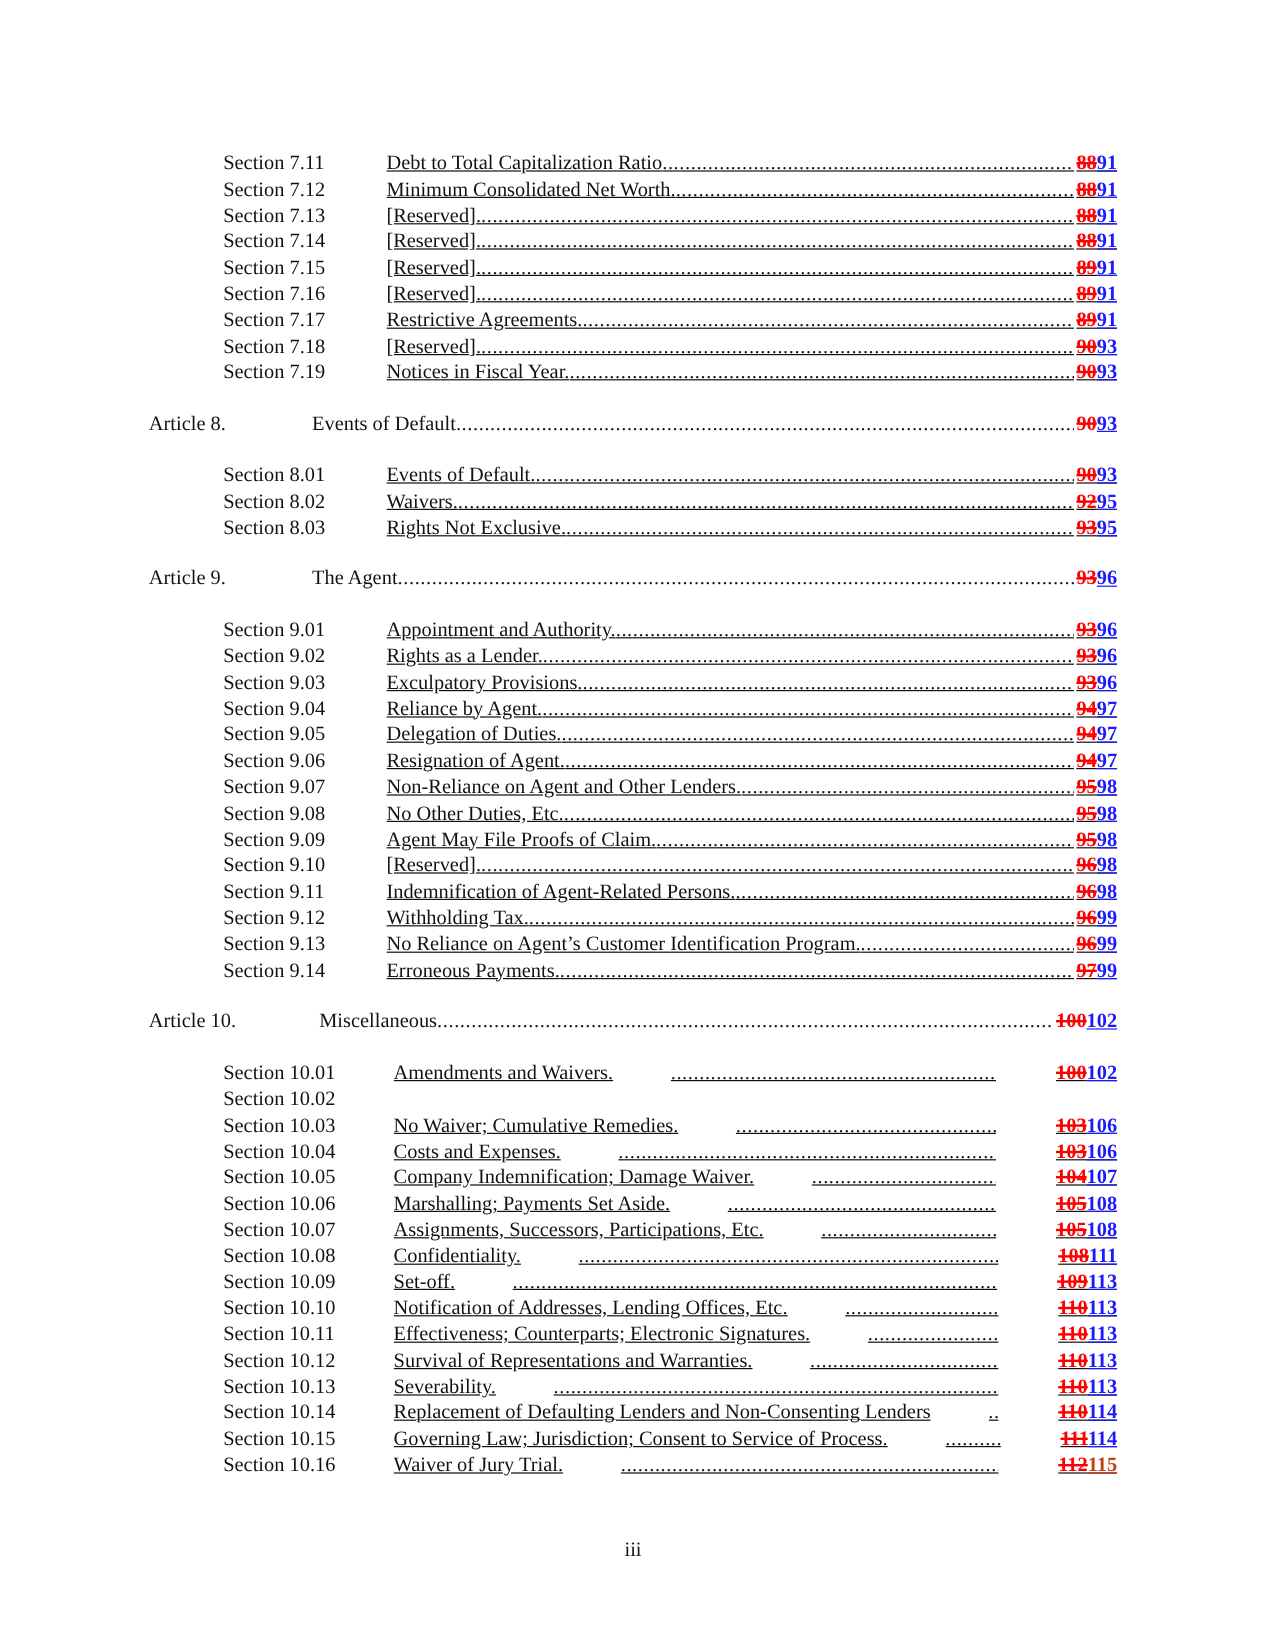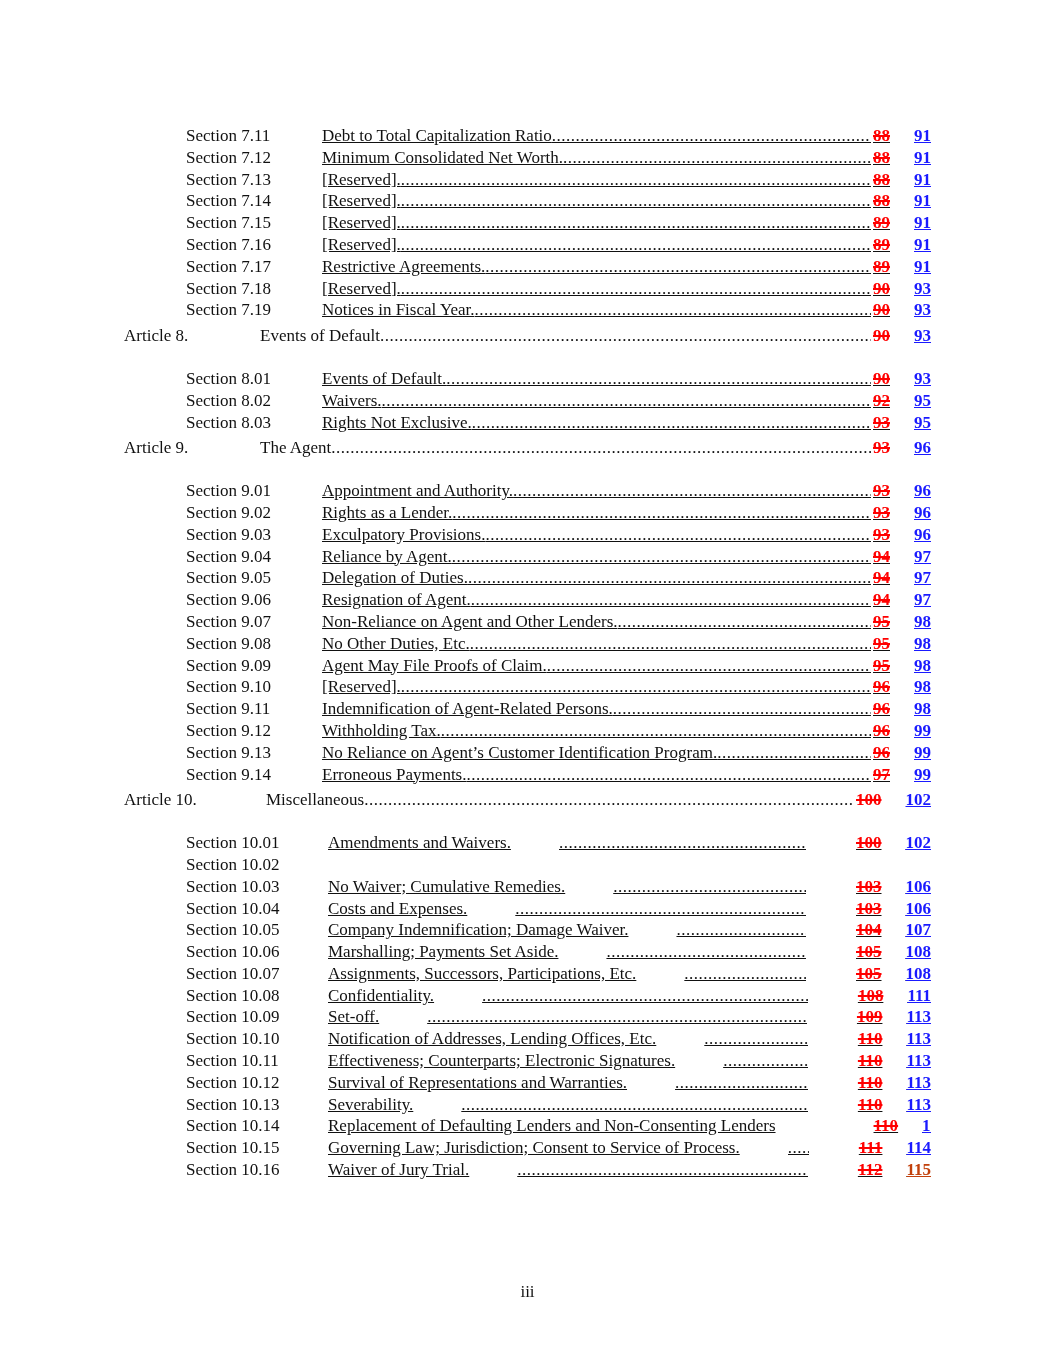--- a/index.html
+++ b/index.html
@@ -6,36 +6,36 @@
   body {
     width: 1055px; height: 1365px; position: relative; overflow: hidden;
     font-family: "Liberation Serif", "DejaVu Serif", serif;
     font-size: 17px; color: #111111;
   }
   #toc { position: absolute; left: 0; top: 125px; width: 1055px; }
   .row {
     position: relative; height: 21.8px; line-height: 21.8px;
     display: flex; align-items: baseline; white-space: nowrap;
   }
-  .row.article { margin-top: 4px; margin-bottom: 21px; }
+  .row.article { margin-top: 21px; margin-bottom: 21px; }
   .sec-num { position: absolute; left: 186px; }
   .sec-title-wrap { position: absolute; left: 322px; right: 124px; display: flex; overflow: hidden; text-decoration: underline; }
   .sec10 .sec-title-wrap { left: 328px; gap: 48px; }
   .art-num { position: absolute; left: 124px; }
   .art-title-wrap { position: absolute; left: 260px; right: 124px; display: flex; overflow: hidden; }
   .art10 .art-title-wrap { left: 266px; }
   .title { flex: 0 0 auto; }
   .leader { flex: 1 1 auto; overflow: hidden; }
   .leader::after {
     content: "..................................................................................................................................................................................................................";
     letter-spacing: 0.5px;
   }
   .pages { flex: 0 0 auto; font-weight: bold; padding-left: 2px; }
   .old { color: #ff0000; text-decoration: line-through; text-decoration-thickness: 1.5px; }
-  .new { color: #1a1aff; text-decoration: underline; padding-left: 24px; }
+  .new { color: #1a1aff; text-decoration: underline; }
   #footer-page { position: absolute; top: 1282px; left: 0; width: 1055px; text-align: center; font-size: 17px; }
 </style>
 </head>
 <body>
 
 <div id="toc">
     <div class="row section">
       <span class="sec-num">Section 7.11</span>
       <span class="sec-title-wrap">
         <span class="title">Debt to Total Capitalization Ratio</span>

